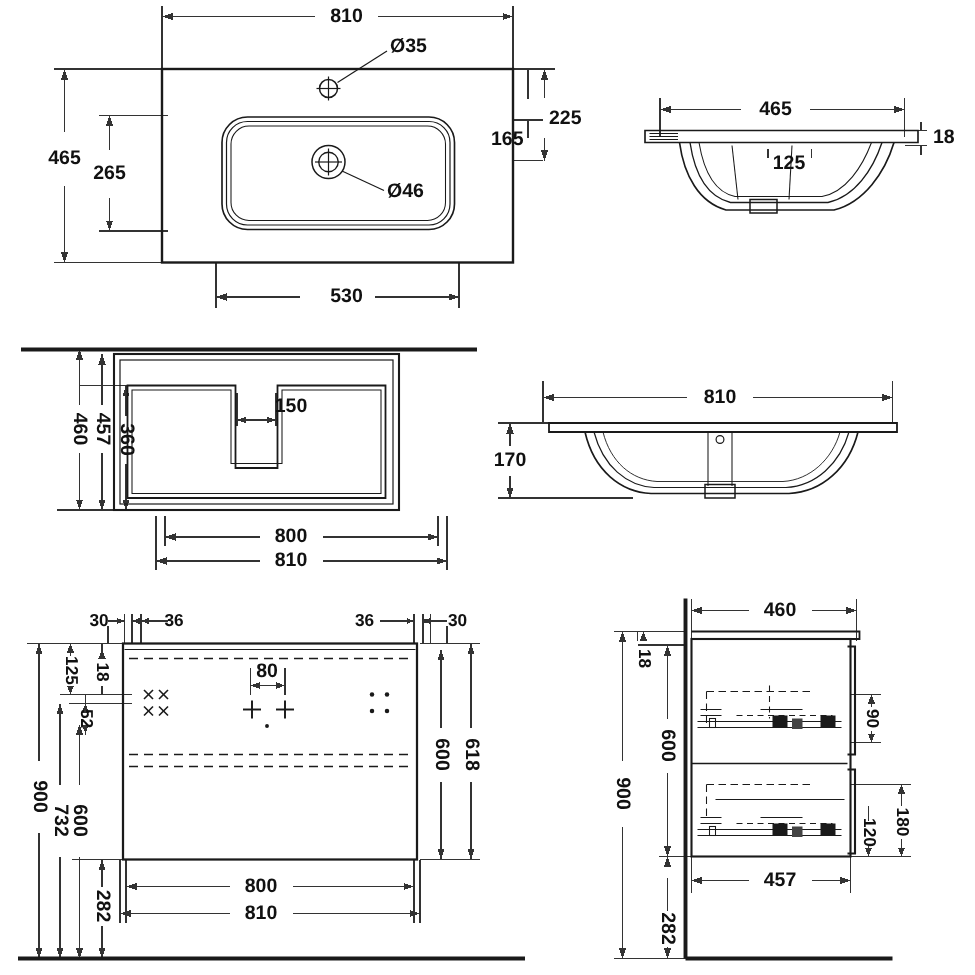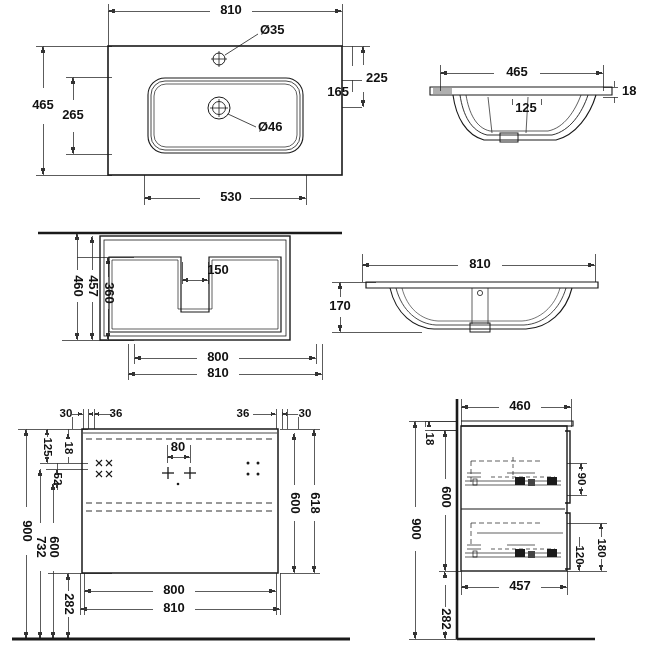--- a/index.html
+++ b/index.html
@@ -133,21 +133,21 @@
     <line x1="33" y1="48" x2="52" y2="48" stroke-width="0.7"></line>
     <line x1="88" y1="52" x2="92" y2="88" stroke-width="0.7"></line>
     <line x1="128" y1="52" x2="126" y2="88" stroke-width="0.7"></line>
   </g>
   <text class="dimtxt mid" x="117" y="28">465</text>
   <text class="dimtxt mid" x="126" y="64">125</text>
   <text class="dimtxt start" x="222" y="47">18</text>
 </svg>
 </div>
 
-<div class="view" style="left:0;top:222px;width:370px;height:170px;margin-left:24px;">
+<div class="view" style="left:0;top:222px;width:370px;height:170px;">
 <svg width="370" height="170" viewBox="0 0 370 170">
   <g stroke="#333" stroke-width="0.8" fill="none" shape-rendering="crispEdges">
 
     <line x1="38" y1="11" x2="110" y2="11"></line>
     <line x1="38" y1="118" x2="110" y2="118"></line>
 
     <line x1="53" y1="11" x2="53" y2="48"></line>
     <line x1="53" y1="80" x2="53" y2="118"></line>
     <path d="M53 11 l-2.4 7 h4.8 z" fill="#333" stroke="none"></path>
     <path d="M53 118 l-2.4 -7 h4.8 z" fill="#333" stroke="none"></path>

